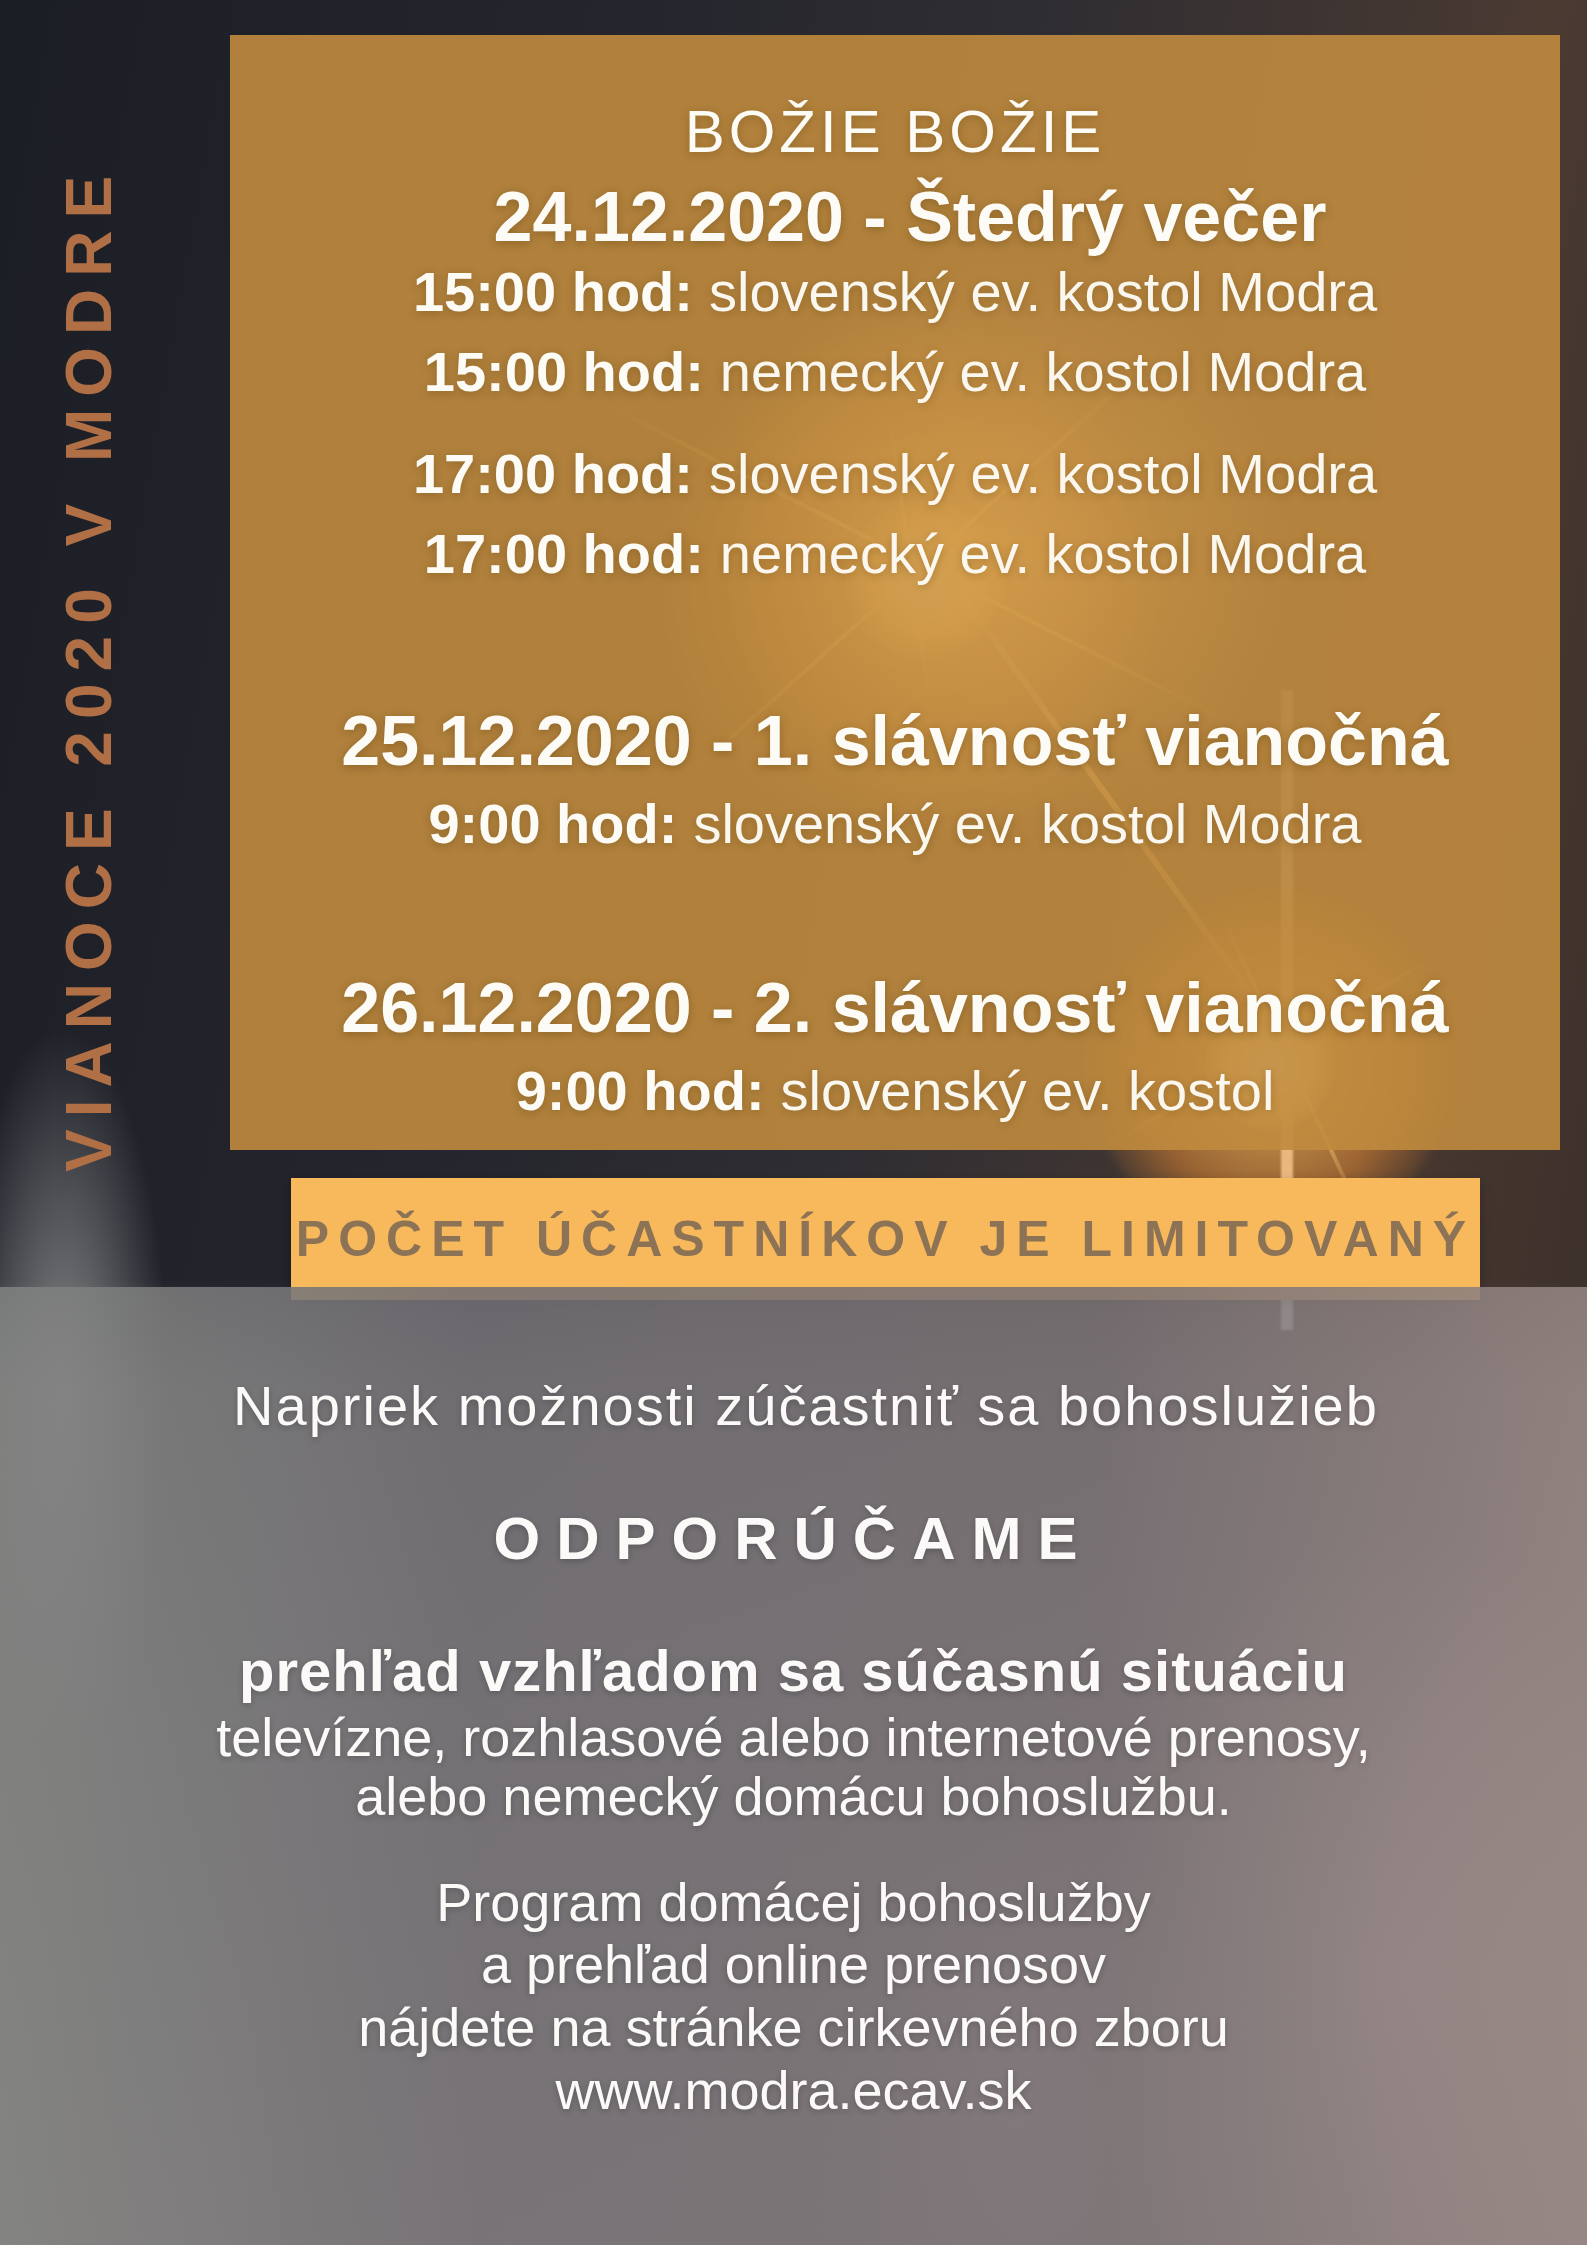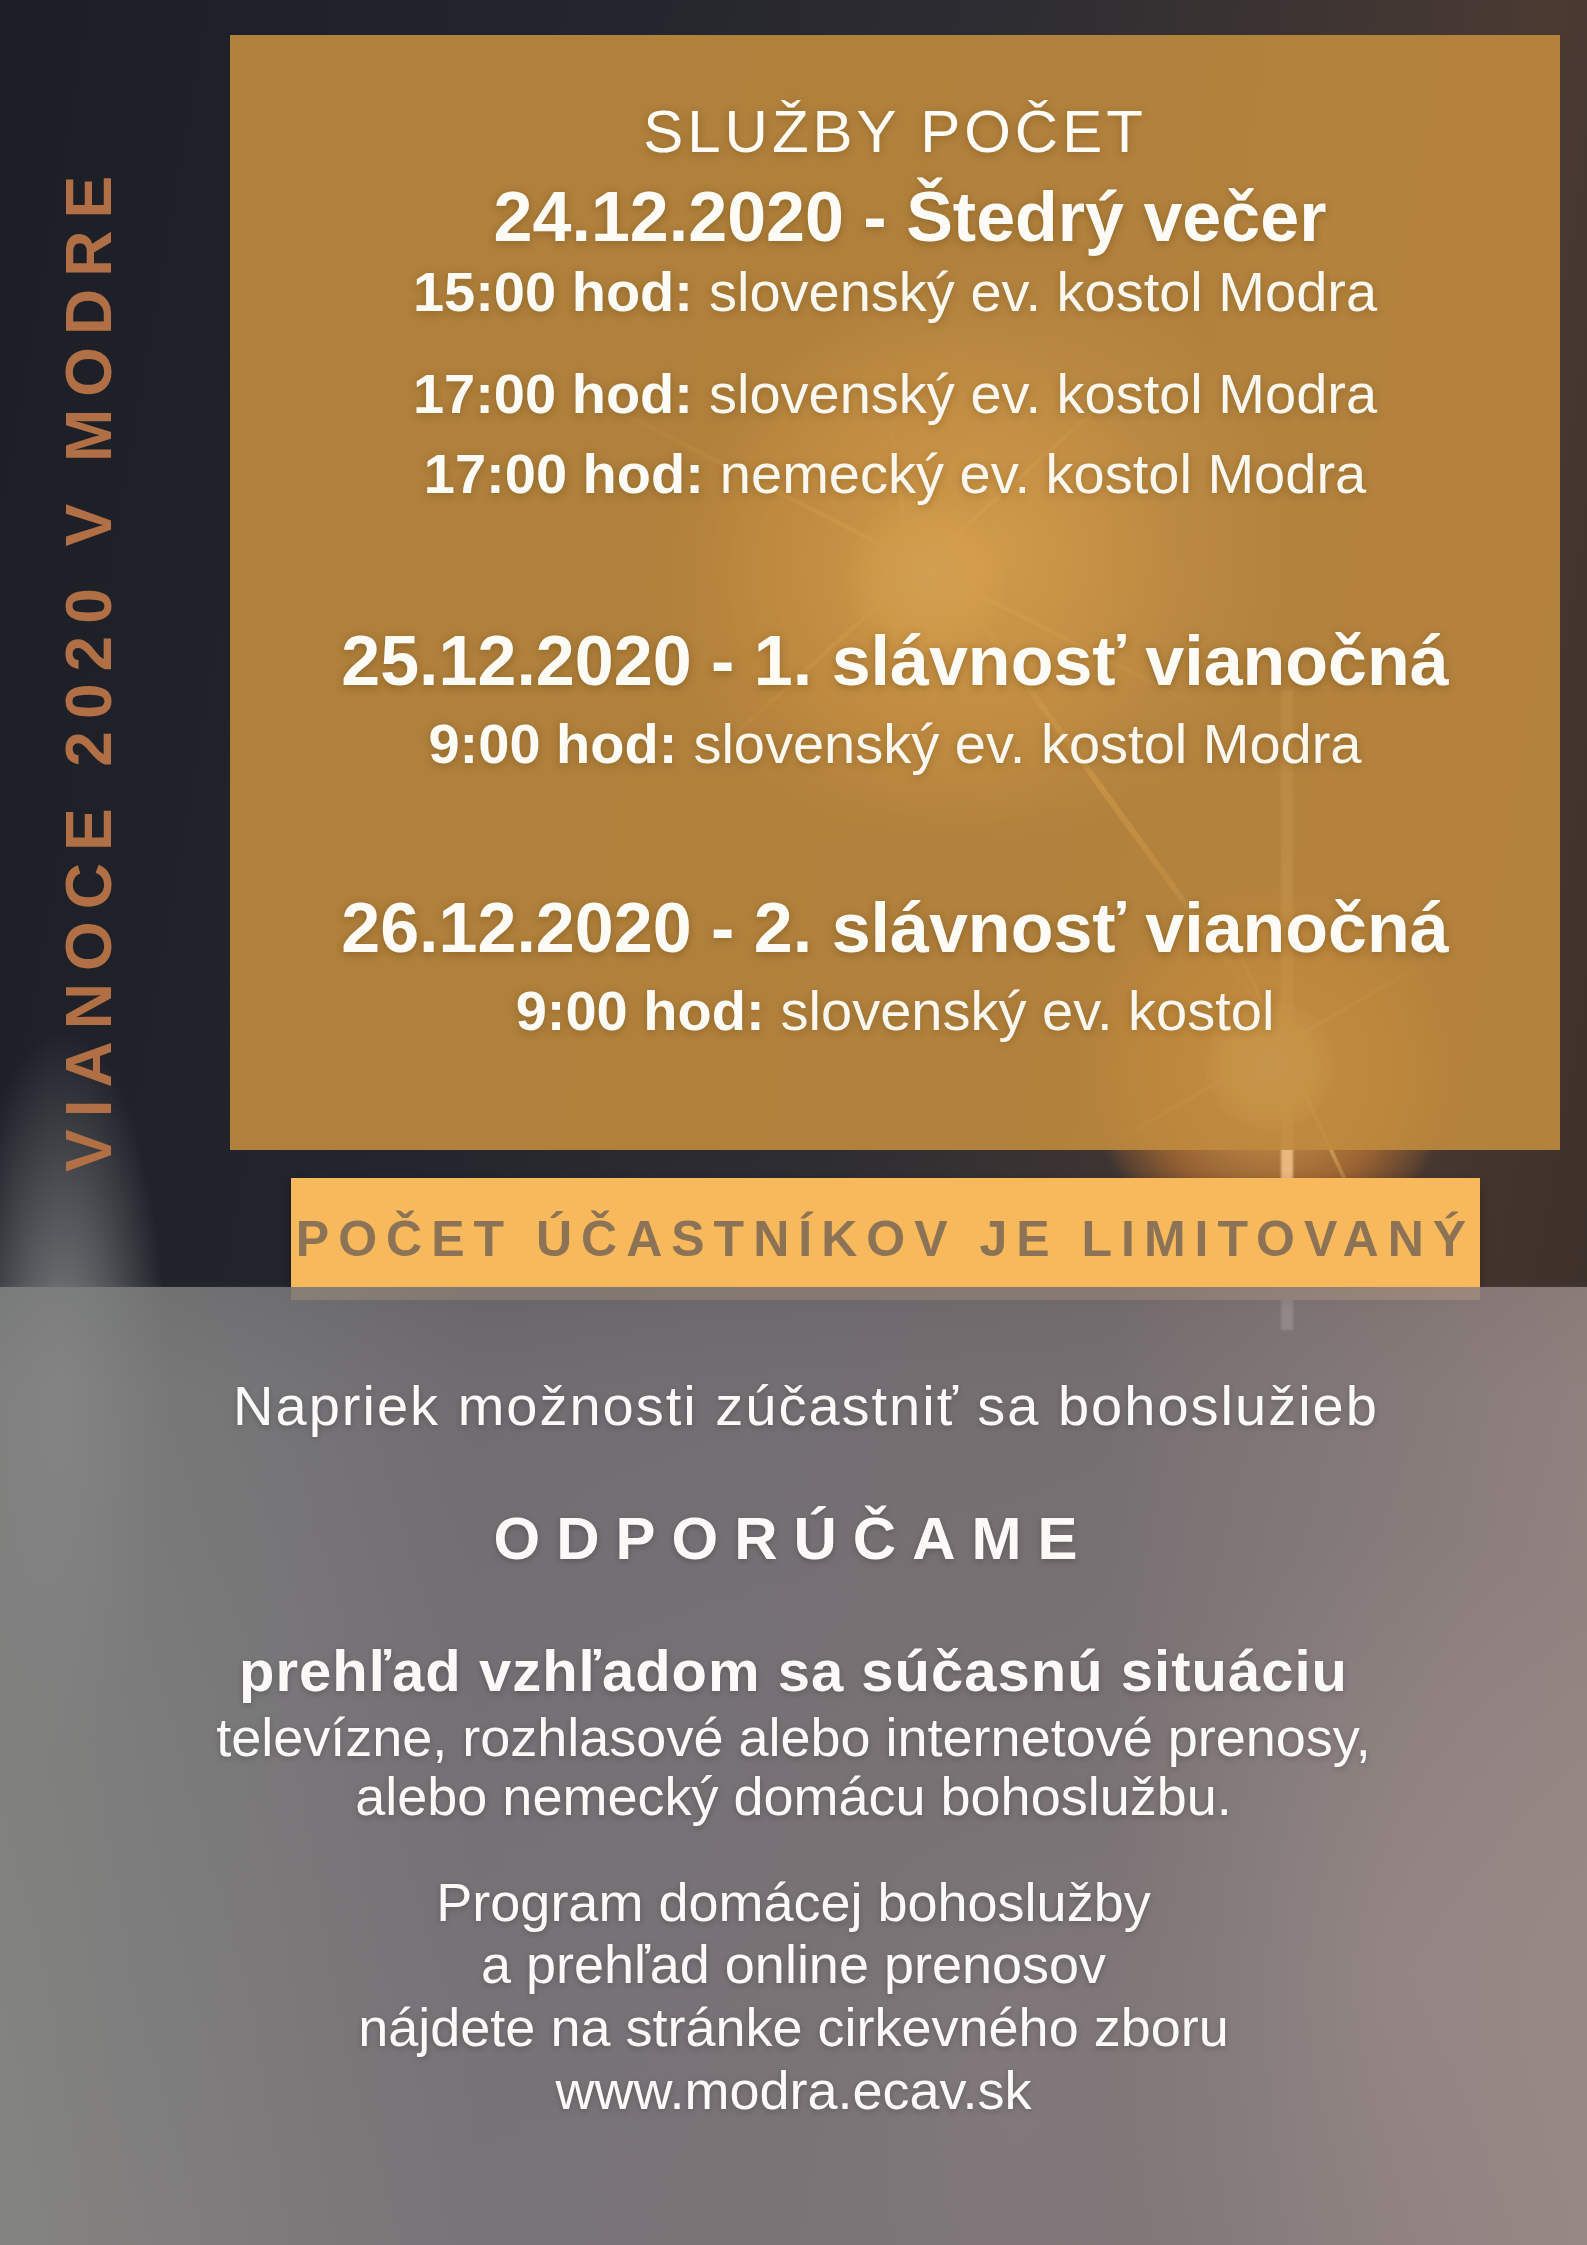--- a/index.html
+++ b/index.html
@@ -115,25 +115,28 @@
 <div class="glow glow-core"></div>
 <div class="stick"></div>
 <div class="glow glow-sparkler"></div>
 <div class="ray ray5"></div>
 <div class="ray ray6"></div>
 <div class="glow glow-sparkler-core"></div>
 
 <div class="side-label">VIANOCE 2020 V MODRE</div>
 
 <div class="panel">
-  <div class="sb-title">SLUŽBY POČET</div>
+  <div class="sb-title">BOŽIE BOŽIE</div>
 
   <div class="heading h-first">24.12.2020 - Štedrý večer</div>
   <div class="entry e-first">
     <span class="time">15:00 hod:</span><span class="place">slovenský ev. kostol Modra</span>
+  </div>
+  <div class="entry e-gap">
+    <span class="time">15:00 hod:</span><span class="place">nemecký ev. kostol Modra</span>
   </div>
   <div class="entry e-biggap">
     <span class="time">17:00 hod:</span><span class="place">slovenský ev. kostol Modra</span>
   </div>
   <div class="entry e-gap">
     <span class="time">17:00 hod:</span><span class="place">nemecký ev. kostol Modra</span>
   </div>
 
   <div class="heading h-sec">25.12.2020 - 1. slávnosť vianočná</div>
   <div class="entry e-after-h">

